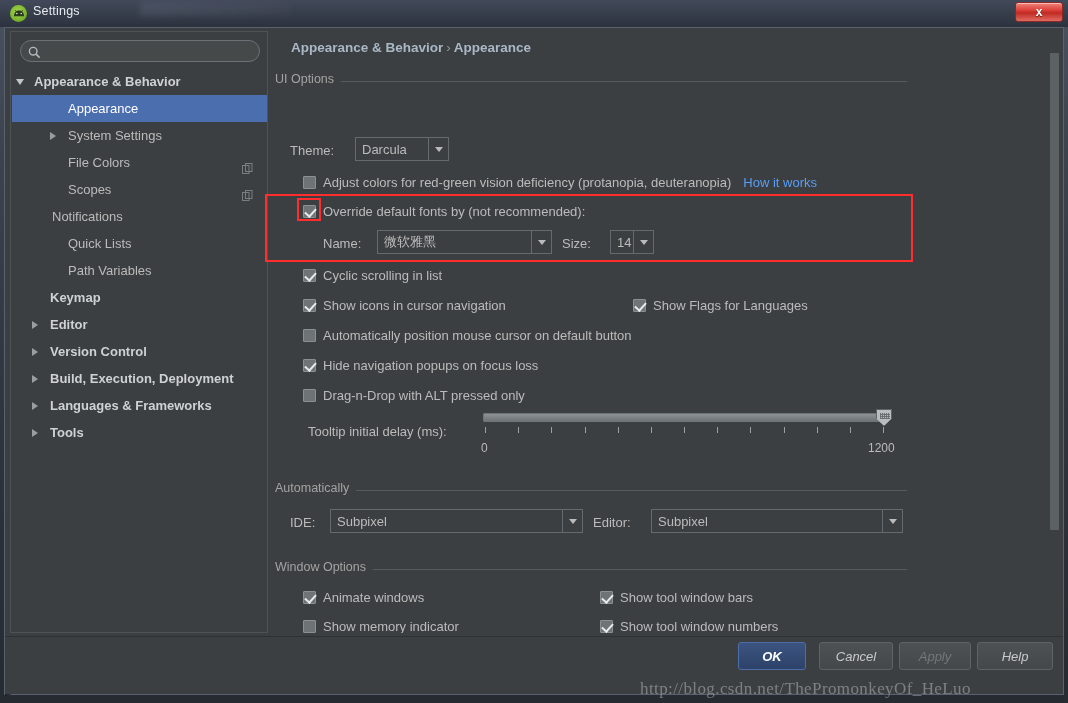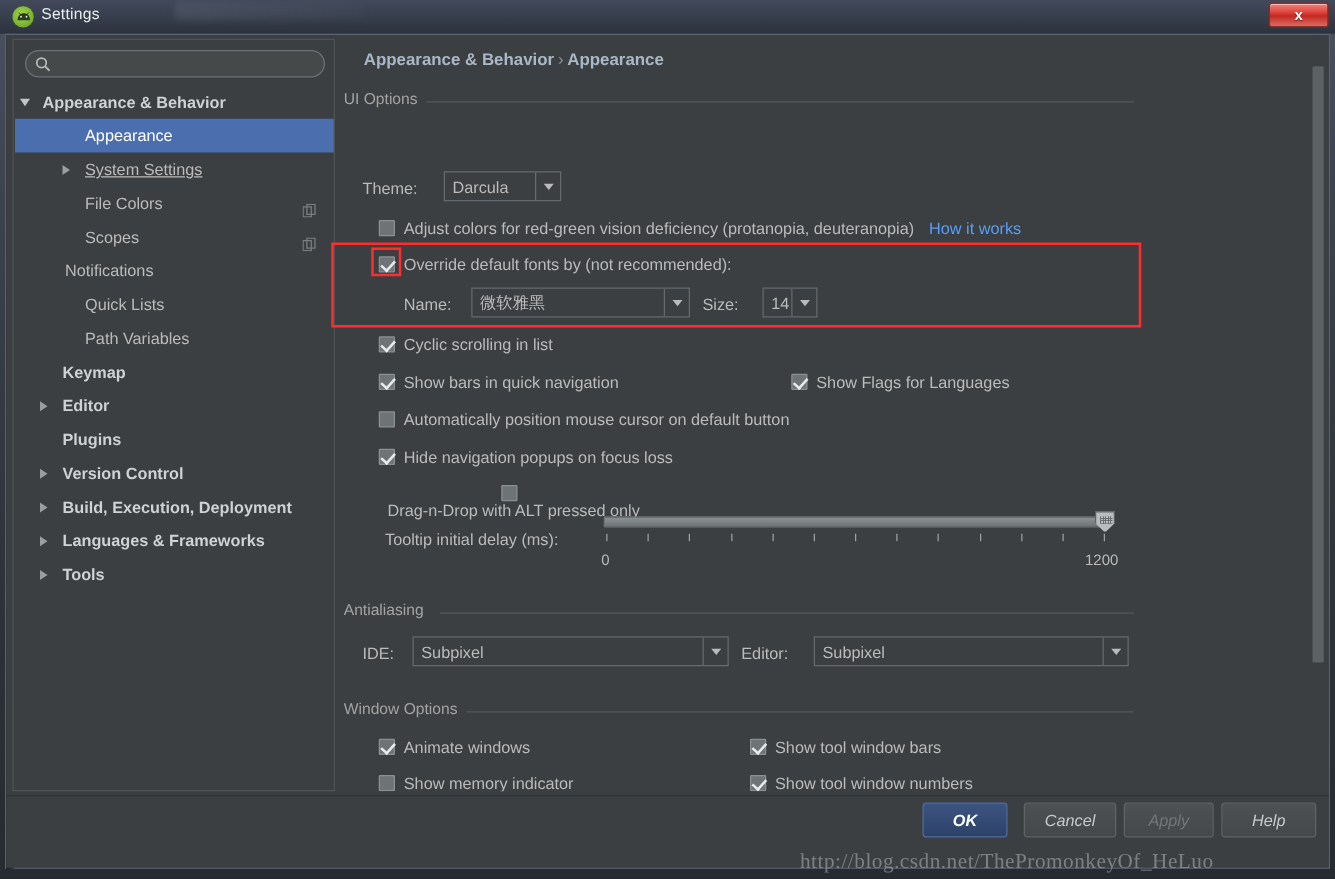--- a/index.html
+++ b/index.html
@@ -258,21 +258,21 @@
         <div class="tree" id="tree">
             <div class="tree-item bold">
               <span class="arrow down" style="left: 4px;"></span>
               <span class="tree-label" style="left: 22px;">Appearance &amp; Behavior</span>
             </div>
             <div class="tree-item selected">
               <span class="tree-label" style="left: 56px;">Appearance</span>
             </div>
             <div class="tree-item">
               <span class="arrow right" style="left: 38px;"></span>
-              <span class="tree-label" style="left: 56px; text-decoration: underline;">System Settings</span>
+              <span class="tree-label" style="left: 56px;">System Settings</span>
             </div>
             <div class="tree-item">
               <span class="tree-label" style="left: 56px;">File Colors</span>
               <span class="copy-icon"><svg width="11" height="11" viewBox="0 0 11 11">
                   <rect x="0.5" y="2.5" width="6.5" height="8" fill="none" stroke="#9aa0a3"></rect>
                   <rect x="3.5" y="0.5" width="6.5" height="8" fill="none" stroke="#9aa0a3"></rect>
                 </svg></span>
             </div>
             <div class="tree-item">
               <span class="tree-label" style="left: 56px;">Scopes</span>
@@ -291,23 +291,20 @@
               <span class="tree-label" style="left: 56px;">Path Variables</span>
             </div>
             <div class="tree-item bold">
               <span class="tree-label" style="left: 38px;">Keymap</span>
             </div>
             <div class="tree-item bold">
               <span class="arrow right" style="left: 20px;"></span>
               <span class="tree-label" style="left: 38px;">Editor</span>
             </div>
             <div class="tree-item bold">
-              <span class="tree-label" style="left: 38px;">Plugins</span>
-            </div>
-            <div class="tree-item bold">
               <span class="arrow right" style="left: 20px;"></span>
               <span class="tree-label" style="left: 38px;">Version Control</span>
             </div>
             <div class="tree-item bold">
               <span class="arrow right" style="left: 20px;"></span>
               <span class="tree-label" style="left: 38px;">Build, Execution, Deployment</span>
             </div>
             <div class="tree-item bold">
               <span class="arrow right" style="left: 20px;"></span>
               <span class="tree-label" style="left: 38px;">Languages &amp; Frameworks</span>
@@ -364,35 +361,35 @@
             </div>
         </div>
 
         <div id="ui-checkboxes">
             <div class="cb-row" style="left: 33px; top: 237px;">
               <span class="cbox checked"></span>
               <span class="cb-text">Cyclic scrolling in list</span>
             </div>
             <div class="cb-row" style="left: 33px; top: 267px;">
               <span class="cbox checked"></span>
-              <span class="cb-text">Show bars in quick navigation</span>
+              <span class="cb-text">Show icons in cursor navigation</span>
             </div>
             <div class="cb-row" style="left: 363px; top: 267px;">
               <span class="cbox checked"></span>
               <span class="cb-text">Show Flags for Languages</span>
             </div>
             <div class="cb-row" style="left: 33px; top: 297px;">
               <span class="cbox"></span>
               <span class="cb-text">Automatically position mouse cursor on default button</span>
             </div>
             <div class="cb-row" style="left: 33px; top: 327px;">
               <span class="cbox checked"></span>
               <span class="cb-text">Hide navigation popups on focus loss</span>
             </div>
-            <div class="cb-row" style="left: 33px; top: 357px; flex-direction: column;">
+            <div class="cb-row" style="left: 33px; top: 357px;">
               <span class="cbox"></span>
               <span class="cb-text">Drag-n-Drop with ALT pressed only</span>
             </div>
           </div>
 
         <div class="lbl" style="left:38px; top:393px;">Tooltip initial delay (ms):</div>
         <div class="slider-track" style="left:213px; top:382px; width:405px;"></div>
         <div class="slider-thumb" style="left:606px; top:378px;"></div>
         <div id="slider-ticks">
             <div class="tick" style="left: 215px; top: 396px;"></div>
@@ -406,21 +403,21 @@
             <div class="tick" style="left: 480.333px; top: 396px;"></div>
             <div class="tick" style="left: 513.5px; top: 396px;"></div>
             <div class="tick" style="left: 546.667px; top: 396px;"></div>
             <div class="tick" style="left: 579.833px; top: 396px;"></div>
             <div class="tick" style="left: 613px; top: 396px;"></div>
           </div>
         <div class="tick-lbl" style="left:211px; top:410px;">0</div>
         <div class="tick-lbl" style="left:598px; top:410px;">1200</div>
 
         <div class="group" style="left:5px; top:450px; width:632px;">
-          <div class="group-title">Antialiasing</div>
+          <div class="group-title">Automatically</div>
           <div class="group-line" style="left:77px; width:555px;"></div>
         </div>
         <div class="lbl" style="left:20px; top:484px;">IDE:</div>
         <div class="combo" style="left:60px; top:478px; width:253px;">
           <div class="val">Subpixel</div>
           <div class="arrowbox">
               <i></i>
             </div>
         </div>
         <div class="lbl" style="left:323px; top:484px;">Editor:</div>

